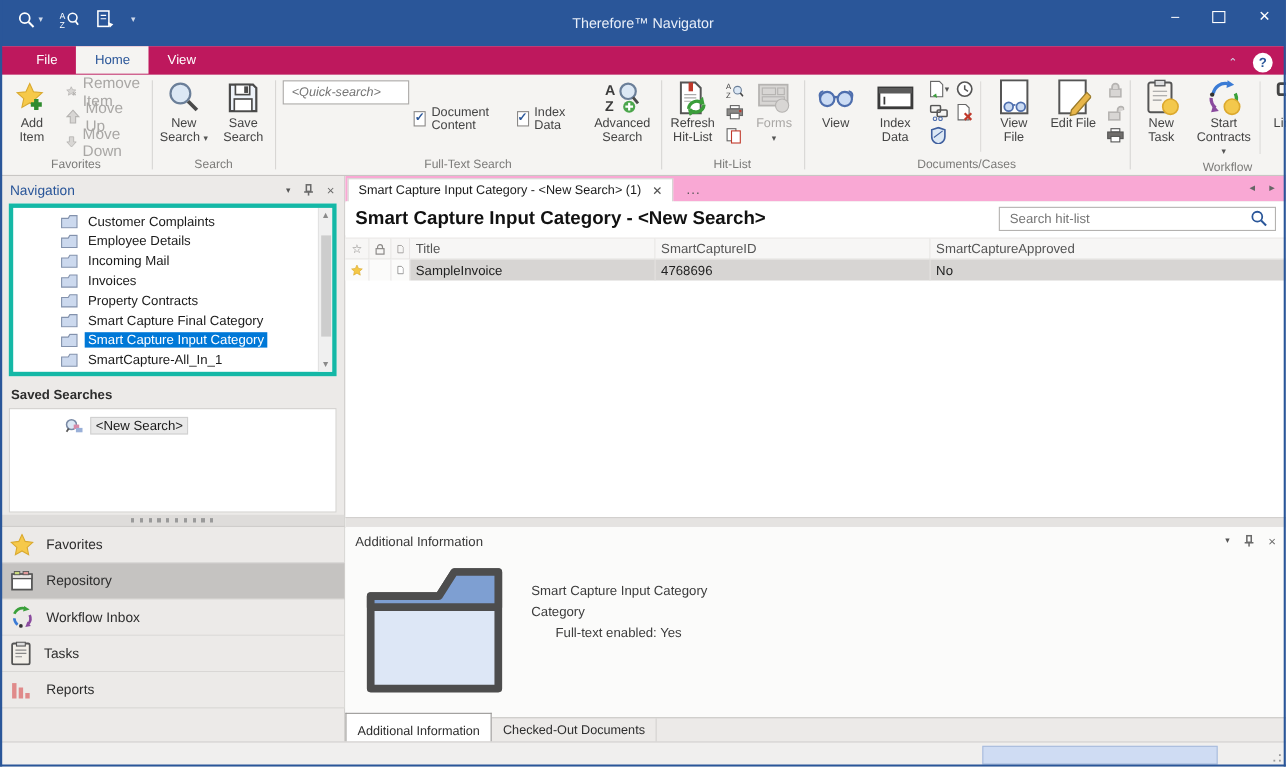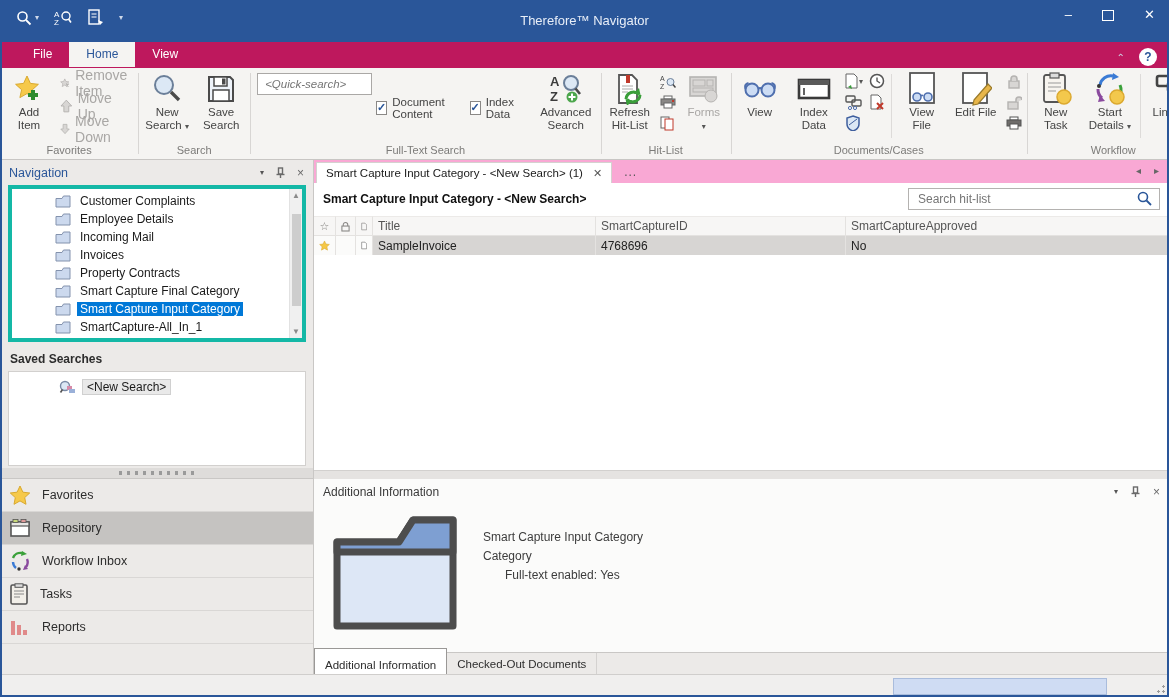--- a/index.html
+++ b/index.html
@@ -71,21 +71,21 @@
   .navbtn.sel{background:#c5c3c1}
 
   .mainpanel{position:absolute;top:160px;left:314px;right:0;bottom:22px;background:#fff}
   .doctabs{position:absolute;top:0;left:0;right:0;height:23px;background:#f9a8d4;border-bottom:1px solid #d4d2d0;display:flex}
   .doctab{margin:2px 0 -1px 2px;background:#fff;border:1px solid #d4d2d0;border-bottom:1px solid #fff;
           display:flex;align-items:center;gap:10px;padding:0 9px;font-size:11.5px;color:#1a1a1a}
   .doctab .tclose{color:#555;font-size:11px}
   .tabmore{align-self:center;color:#555;padding:0 12px;letter-spacing:1px}
   .tabarrows{position:absolute;right:10px;top:5px;display:flex;gap:13px;color:#666;font-size:10px}
   .titlerow{position:absolute;top:23px;left:0;right:0;height:31px;display:flex;align-items:center;justify-content:space-between;padding:0 9px;background:#fff;box-sizing:border-box}
-  .pagetitle{font-size:12px;font-weight:bold;color:#111}
+  .pagetitle{font-size:17px;font-weight:bold;color:#111}
   .hitsearch{width:252px;height:22px;border:1px solid #b4b2b0;display:flex;align-items:center;padding:0 7px;box-sizing:border-box;gap:6px}
   .hitsearch input{flex:1;border:none;outline:none;font:12px "Liberation Sans",sans-serif;color:#555;background:transparent}
   .htable{position:absolute;top:56px;left:0;right:0}
   .hrow{display:flex;height:20px;align-items:stretch}
   .hcell{display:flex;align-items:center;padding:0 5px;border-right:1px solid #e4e2e0;box-sizing:border-box;overflow:hidden;white-space:nowrap}
   .hhead .hcell{background:#f7f6f5;color:#555;border-bottom:1px solid #e4e2e0;border-top:1px solid #eceae8}
   .cico1{width:22px;justify-content:center}.cico2{width:20px;justify-content:center}.cico3{width:17px;justify-content:center}
   .ctitle{width:223px}.cid{width:250px}.capp{flex:1;border-right:none}
   .hdata{height:19px}
   .hdata .dcell{background:#d7d5d3;color:#222}
@@ -436,21 +436,21 @@
           <svg width="34" height="34" viewBox="0 0 34 34">
               <path d="M7 13A11 11 0 0 1 20 4" fill="none" stroke="#3a7bd5" stroke-width="3"></path>
               <path d="M20 1l6 4-7 3z" fill="#3a7bd5"></path>
               <path d="M27 13a11 11 0 0 1-2 12" fill="none" stroke="#3aa03a" stroke-width="3"></path>
               <path d="M9 26a11 11 0 0 1-4-9" fill="none" stroke="#8a4a9e" stroke-width="3"></path>
               <path d="M12 29l-7 1 2-7z" fill="#8a4a9e"></path>
               <circle cx="6" cy="14" r="2" fill="#333"></circle>
               <circle cx="24" cy="25" r="7" fill="#f3c84c" stroke="#dca92f" stroke-width="1.5"></circle>
             </svg>
         </span>
-        <span><span>Start Details</span> <span class="ddarrow">▾</span></span>
+        <span><span>Start Contracts</span> <span class="ddarrow">▾</span></span>
       </div>
       <div class="innersep"></div>
       <div class="bigbtn">
         <span class="bico">
           <svg width="34" height="34" viewBox="0 0 34 34">
               <rect x="3" y="4" width="15" height="10" rx="2" fill="none" stroke="#444" stroke-width="2.6"></rect>
               <rect x="14" y="10" width="15" height="10" rx="2" fill="none" stroke="#444" stroke-width="2.6"></rect>
               <path d="M14 27a6 6 0 0 1 8-5" fill="none" stroke="#3aa03a" stroke-width="2.2"></path>
               <path d="M22 19l4 2-4 2z" fill="#3aa03a"></path>
               <path d="M24 31a6 6 0 0 1-8-3" fill="none" stroke="#8a4a9e" stroke-width="2.2"></path>

